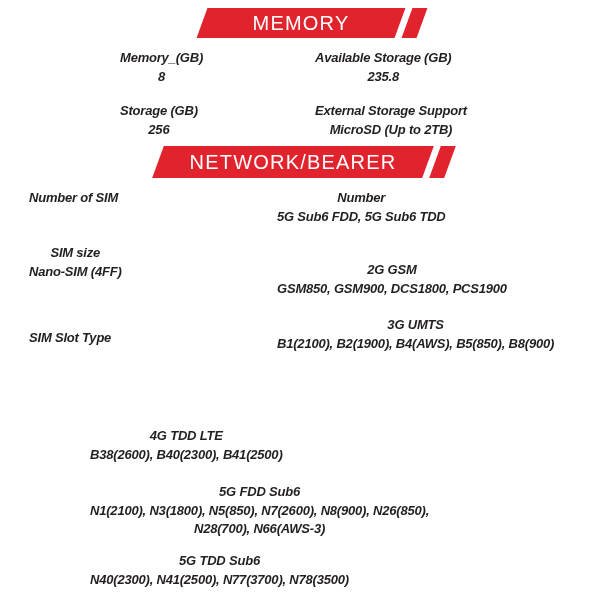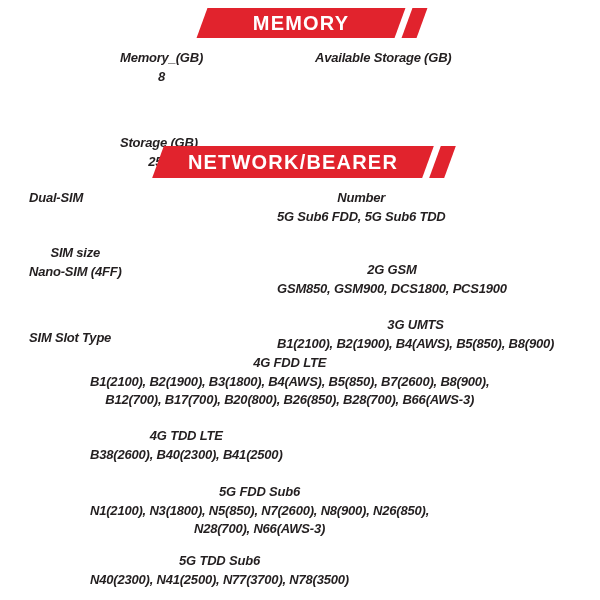--- a/index.html
+++ b/index.html
@@ -16,21 +16,21 @@
   .banner { position:absolute; }
   .banner .bar {
     position:absolute; top:0; bottom:0;
     background:var(--red);
     transform:skewX(-20deg);
   }
   .banner .title {
     position:absolute; top:0; height:100%;
     display:flex; align-items:center; justify-content:center;
     color:var(--banner-text);
-    font-weight:bold; font-style:normal;
+    font-weight:normal; font-style:normal;
     font-size:20px; letter-spacing:1.2px;
     white-space:nowrap;
   }
   .banner-memory { left:202px; top:8px; width:232px; height:30px; }
   .banner-memory .bar.main   { left:0;    width:198px; }
   .banner-memory .bar.sliver { left:205px; width:15px; }
   .banner-memory .title { left:0; width:198px; }
 
   .banner-network { left:158px; top:146px; width:296px; height:32px; }
   .banner-network .bar.main   { left:0;    width:270px; }
@@ -57,34 +57,39 @@
     <div class="bar sliver"></div>
     <div class="title">MEMORY</div>
   </div>
 
   <div class="field" style="left:120px; top:49px;">
     <span class="lbl">Memory_(GB)</span>
     <span class="ln">8</span>
   </div>
   <div class="field" style="left:315px; top:49px;">
     <span class="lbl">Available Storage (GB)</span>
+    <span class="ln">235.8</span>
   </div>
-  <div class="field" style="left:120px; top:102px;margin-top:32px;">
+  <div class="field" style="left:120px; top:102px;">
     <span class="lbl">Storage (GB)</span>
     <span class="ln">256</span>
+  </div>
+  <div class="field" style="left:315px; top:102px;">
+    <span class="lbl">External Storage Support</span>
+    <span class="ln">MicroSD (Up to 2TB)</span>
   </div>
 
   <div class="banner banner-network">
     <div class="bar main"></div>
     <div class="bar sliver"></div>
     <div class="title">NETWORK/BEARER</div>
   </div>
 
   <div class="field" style="left:29px; top:189px;">
-    <span class="ln">Dual-SIM</span>
+    <span class="lbl">Number of SIM</span>
   </div>
   <div class="field" style="left:29px; top:244px;">
     <span class="lbl">SIM size</span>
     <span class="ln">Nano-SIM (4FF)</span>
   </div>
   <div class="field" style="left:29px; top:299px;margin-top:30px;">
     <span class="lbl">SIM Slot Type</span>
   </div>
 
   <div class="field" style="left:277px; top:189px;">
@@ -93,25 +98,20 @@
   </div>
   <div class="field" style="left:277px; top:261px;">
     <span class="lbl">2G GSM</span>
     <span class="ln">GSM850, GSM900, DCS1800, PCS1900</span>
   </div>
   <div class="field" style="left:277px; top:316px;">
     <span class="lbl">3G UMTS</span>
     <span class="ln">B1(2100), B2(1900), B4(AWS), B5(850), B8(900)</span>
   </div>
 
-  <div class="field" style="left:90px; top:354px;">
-    <span class="lbl">4G FDD LTE</span>
-    <span class="ln">B1(2100), B2(1900), B3(1800), B4(AWS), B5(850), B7(2600), B8(900),</span>
-    <span class="ln">B12(700), B17(700), B20(800), B26(850), B28(700), B66(AWS-3)</span>
-  </div>
   <div class="field" style="left:90px; top:427px;">
     <span class="lbl">4G TDD LTE</span>
     <span class="ln">B38(2600), B40(2300), B41(2500)</span>
   </div>
   <div class="field" style="left:90px; top:483px;">
     <span class="lbl">5G FDD Sub6</span>
     <span class="ln">N1(2100), N3(1800), N5(850), N7(2600), N8(900), N26(850),</span>
     <span class="ln">N28(700), N66(AWS-3)</span>
   </div>
   <div class="field" style="left:90px; top:552px;">

